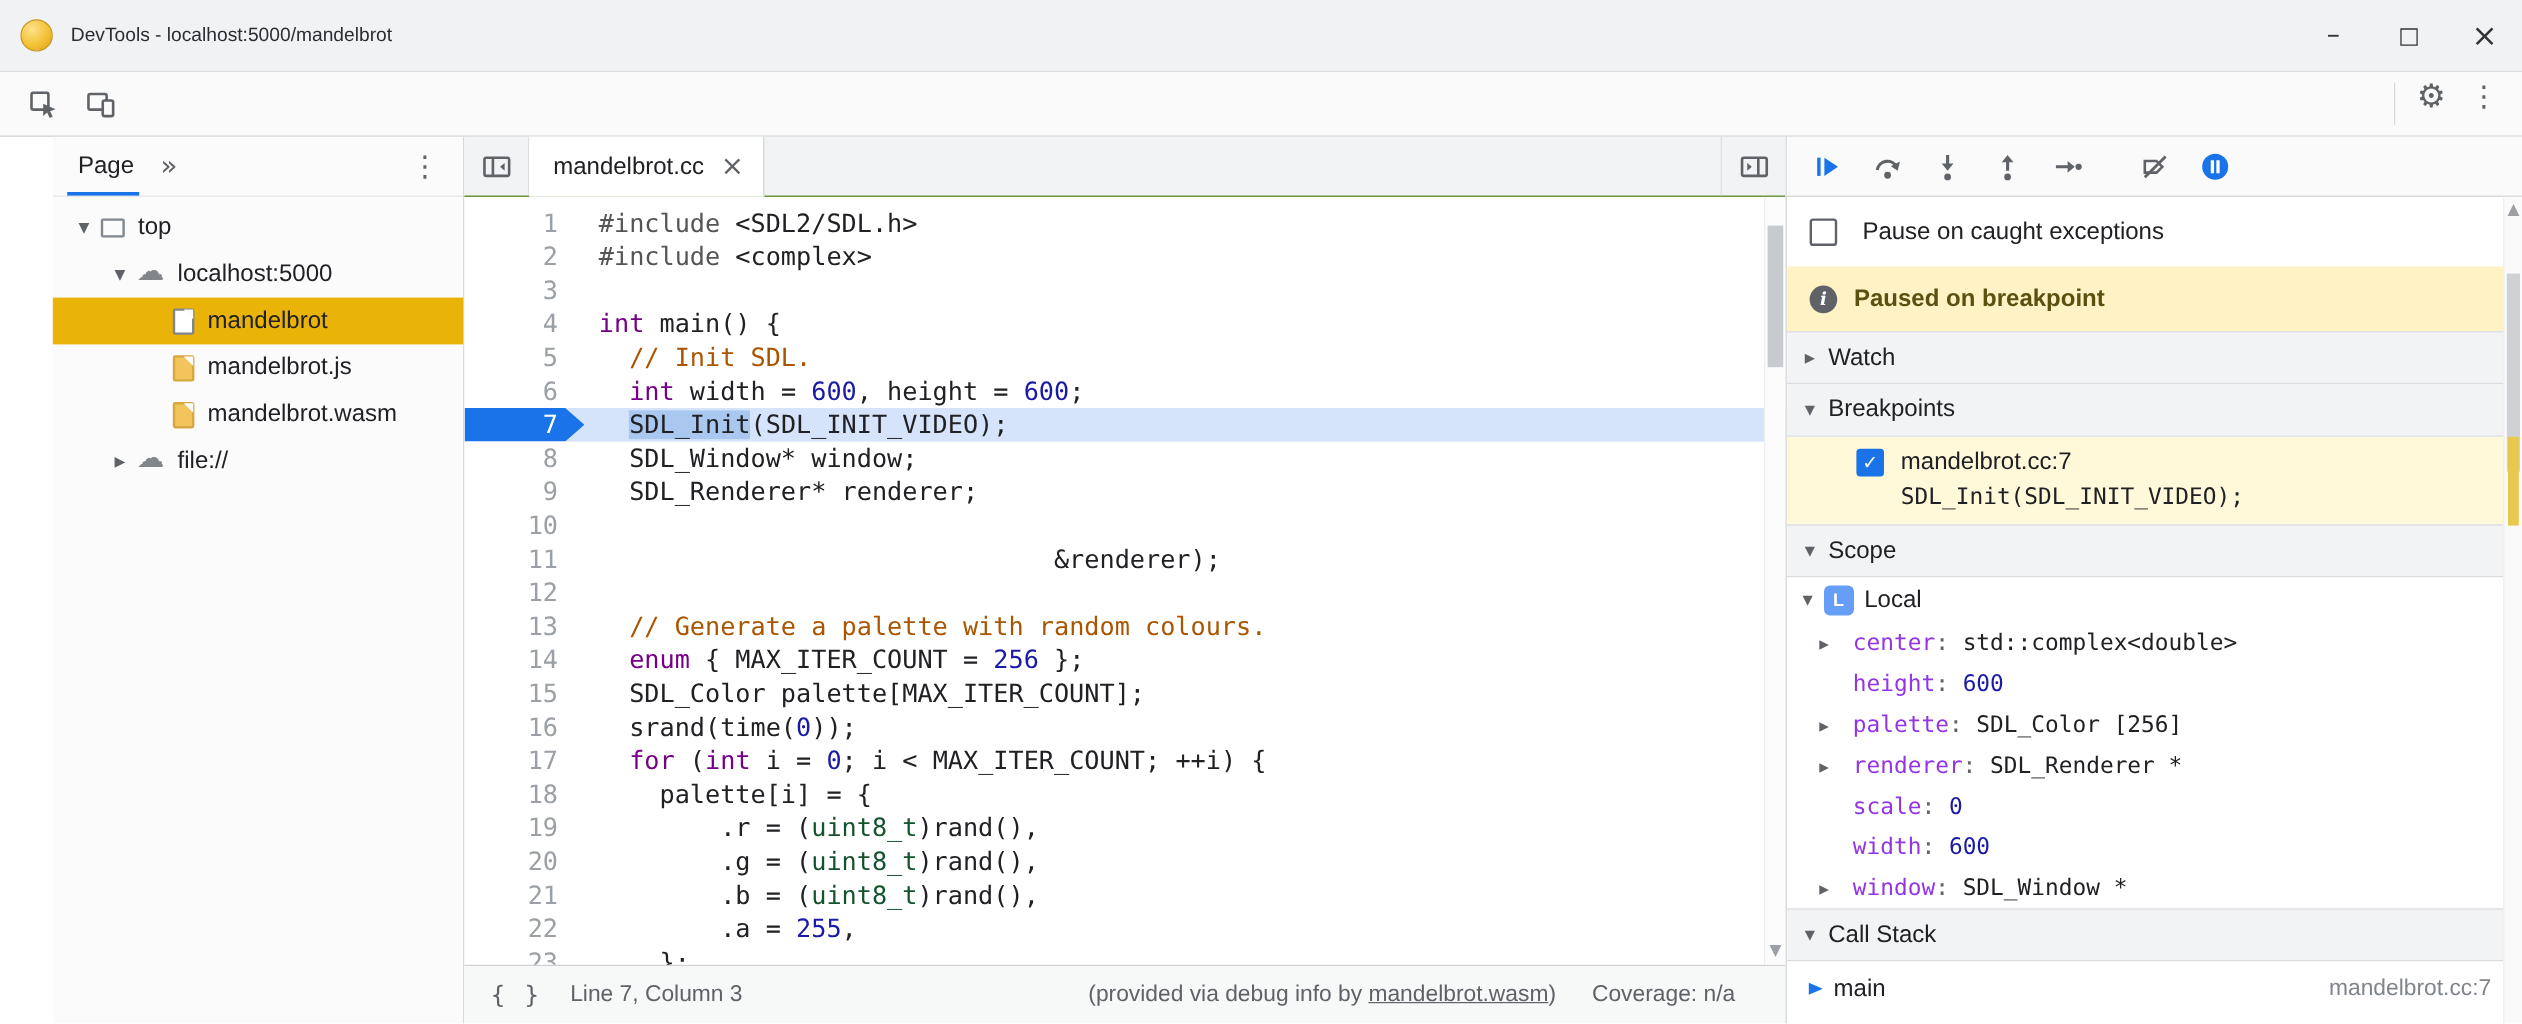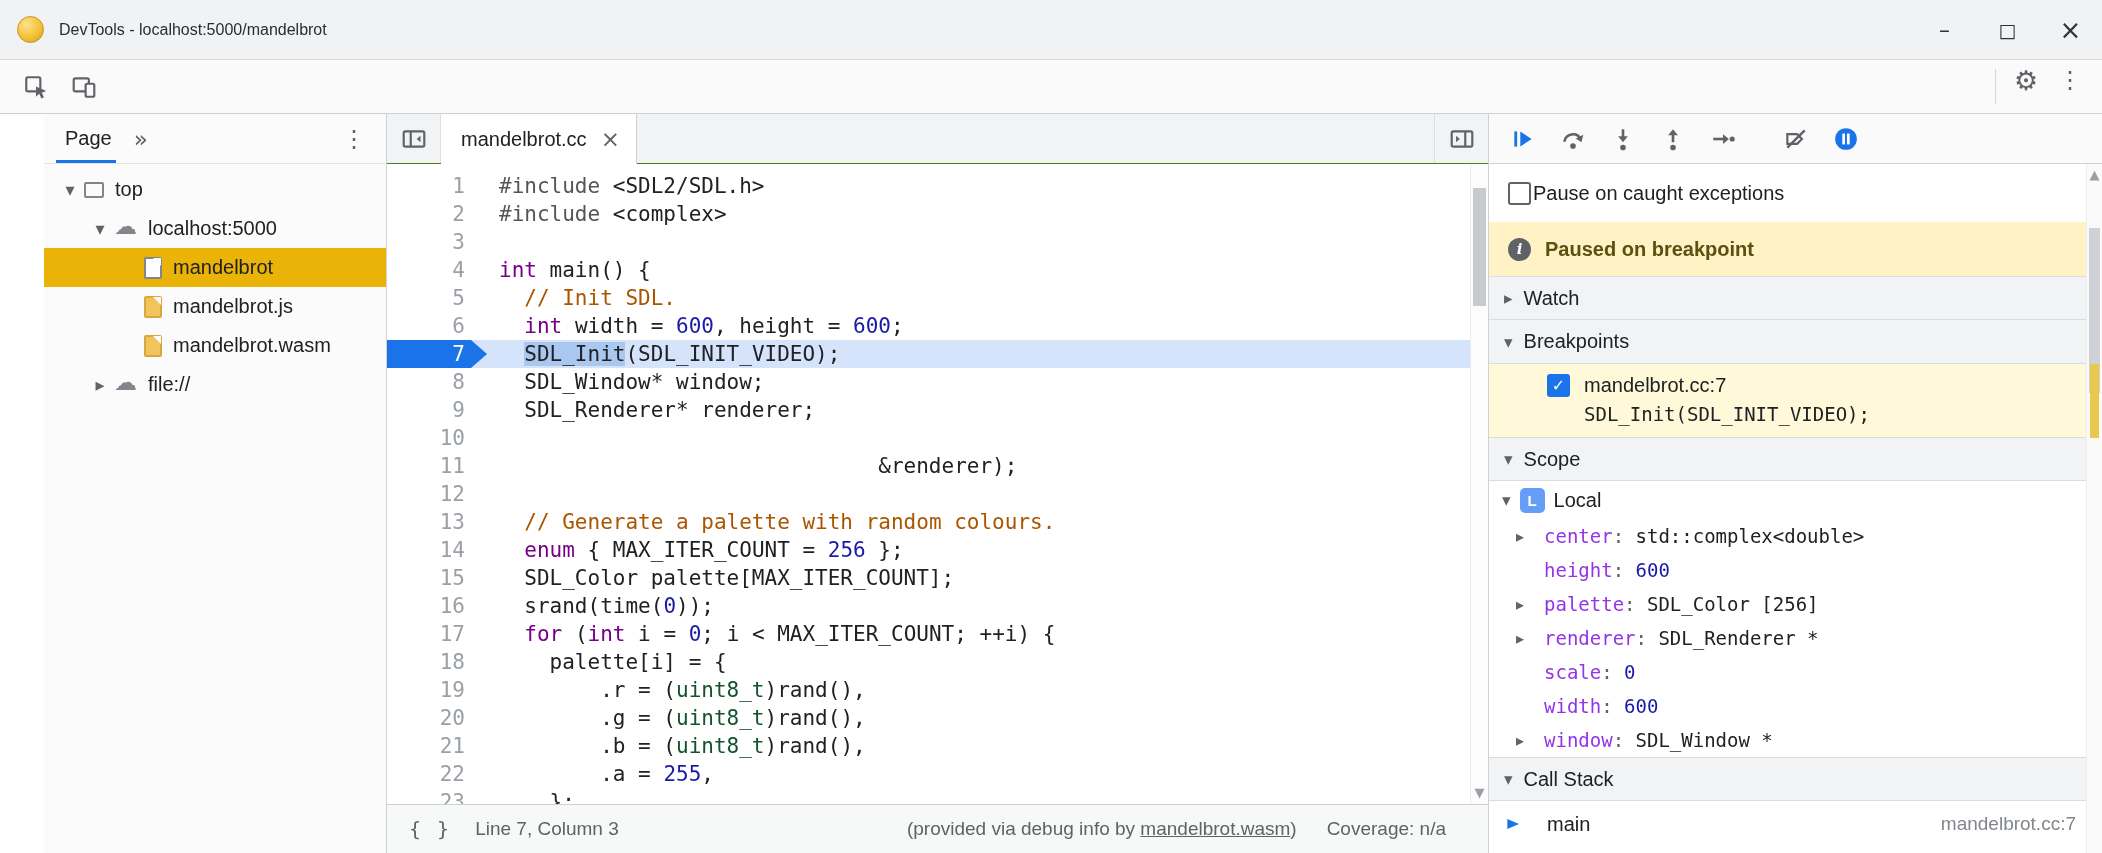--- a/index.html
+++ b/index.html
@@ -77,41 +77,41 @@
   .e-down { bottom:4px; }
 
   .statusbar { height:49px; flex:none; border-top:1px solid #cfd1d4; background:#f7f8f8; display:flex; align-items:center; padding:0 42px 0 22px; color:#5f6368; font-size:19px; gap:24px; }
   .format-btn { font-family:"DejaVu Sans Mono",monospace; font-size:20px; letter-spacing:2px; }
   .status-right { margin-left:auto; display:flex; align-items:center; gap:30px; }
   .wasm-link { text-decoration:underline; }
 
   
   .debugger { width:614px; flex:none; background:#fff; border-left:1px solid #cfd1d4; display:flex; flex-direction:column; position:relative; }
   .debug-toolbar { height:50px; flex:none; background:#fafafa; border-bottom:1px solid #cfd1d4; display:flex; align-items:center; padding:0 12px; gap:6px; }
-  .pause-caught { height:58px; flex:none; display:flex; align-items:center; gap:2px; padding:0 19px; }
+  .pause-caught { height:58px; flex:none; display:flex; align-items:center; gap:21px; padding:0 19px; }
   .checkbox { width:23px; height:23px; border:2px solid #5f6368; border-radius:3px; background:#fff; flex:none; }
   .checkbox.checked { background:#1a73e8; border-color:#1a73e8; color:#fff; display:flex; align-items:center; justify-content:center; font-size:16px; font-weight:bold; font-family:"DejaVu Sans",sans-serif; }
   .paused-banner { height:54px; flex:none; background:#fff2c4; display:flex; align-items:center; gap:14px; padding:0 19px; color:#5c4f10; font-weight:700; }
   .info-icon { width:23px; height:23px; border-radius:50%; background:#5f6368; color:#fff; display:flex; align-items:center; justify-content:center; font-size:15px; font-style:italic; font-weight:bold; flex:none; font-family:"DejaVu Serif",serif; }
   .section-header { height:44px; flex:none; background:#f1f3f4; border-top:1px solid #dadce0; border-bottom:1px solid #dadce0; display:flex; align-items:center; gap:11px; padding:0 15px; color:#202124; }
   .section-header + .section-header { border-top:none; }
   .sec-twisty { color:#5f6368; font-size:17px; font-family:"DejaVu Sans",sans-serif; }
   .bp-entry { flex:none; background:#fff8d9; padding:10px 14px 12px 58px; }
   .bp-row1 { display:flex; align-items:center; gap:14px; }
   .bp-code { font-family:"DejaVu Sans Mono",monospace; font-size:19px; padding:6px 0 0 37px; white-space:pre; }
   .scope-local { height:38px; flex:none; display:flex; align-items:center; gap:9px; padding:0 13px; }
   .badge-local { width:25px; height:25px; border-radius:5px; background:#669df6; color:#fff; display:flex; align-items:center; justify-content:center; font-size:15px; font-weight:bold; flex:none; }
   .scope-rows { flex:none; }
   .scope-row { height:34px; display:flex; align-items:center; padding-left:27px; font-family:"DejaVu Sans Mono",monospace; font-size:19px; white-space:pre; }
   .vtwisty { width:28px; flex:none; color:#5f6368; font-size:16px; font-family:"DejaVu Sans",sans-serif; }
   .vname { color:#9334e6; }
   .vsep { color:#5f6368; }
   .vval.obj { color:#202124; }
   .vval.num { color:#1a1aa6; }
-  .callstack-row { height:46px; flex:none; display:flex; align-items:center; gap:23px; padding:0 26px 0 15px; }
+  .callstack-row { height:46px; flex:none; display:flex; align-items:center; gap:4px; padding:0 26px 0 15px; }
   .cs-location { margin-left:auto; color:#80868b; font-size:19px; }
 
   .d-scrollbar { position:absolute; top:50px; right:0; bottom:0; width:16px; background:#fafafa; border-left:1px solid #eeeeef; }
   .d-up { top:3px; }
   .d-thumb { position:absolute; top:64px; left:2px; right:2px; height:165px; background:#ced1d5; }
   .d-marker { position:absolute; top:200px; left:3px; right:3px; height:74px; background:#e8c94e; }
 
   svg.ic { display:block; }
 </style>
 </head>

